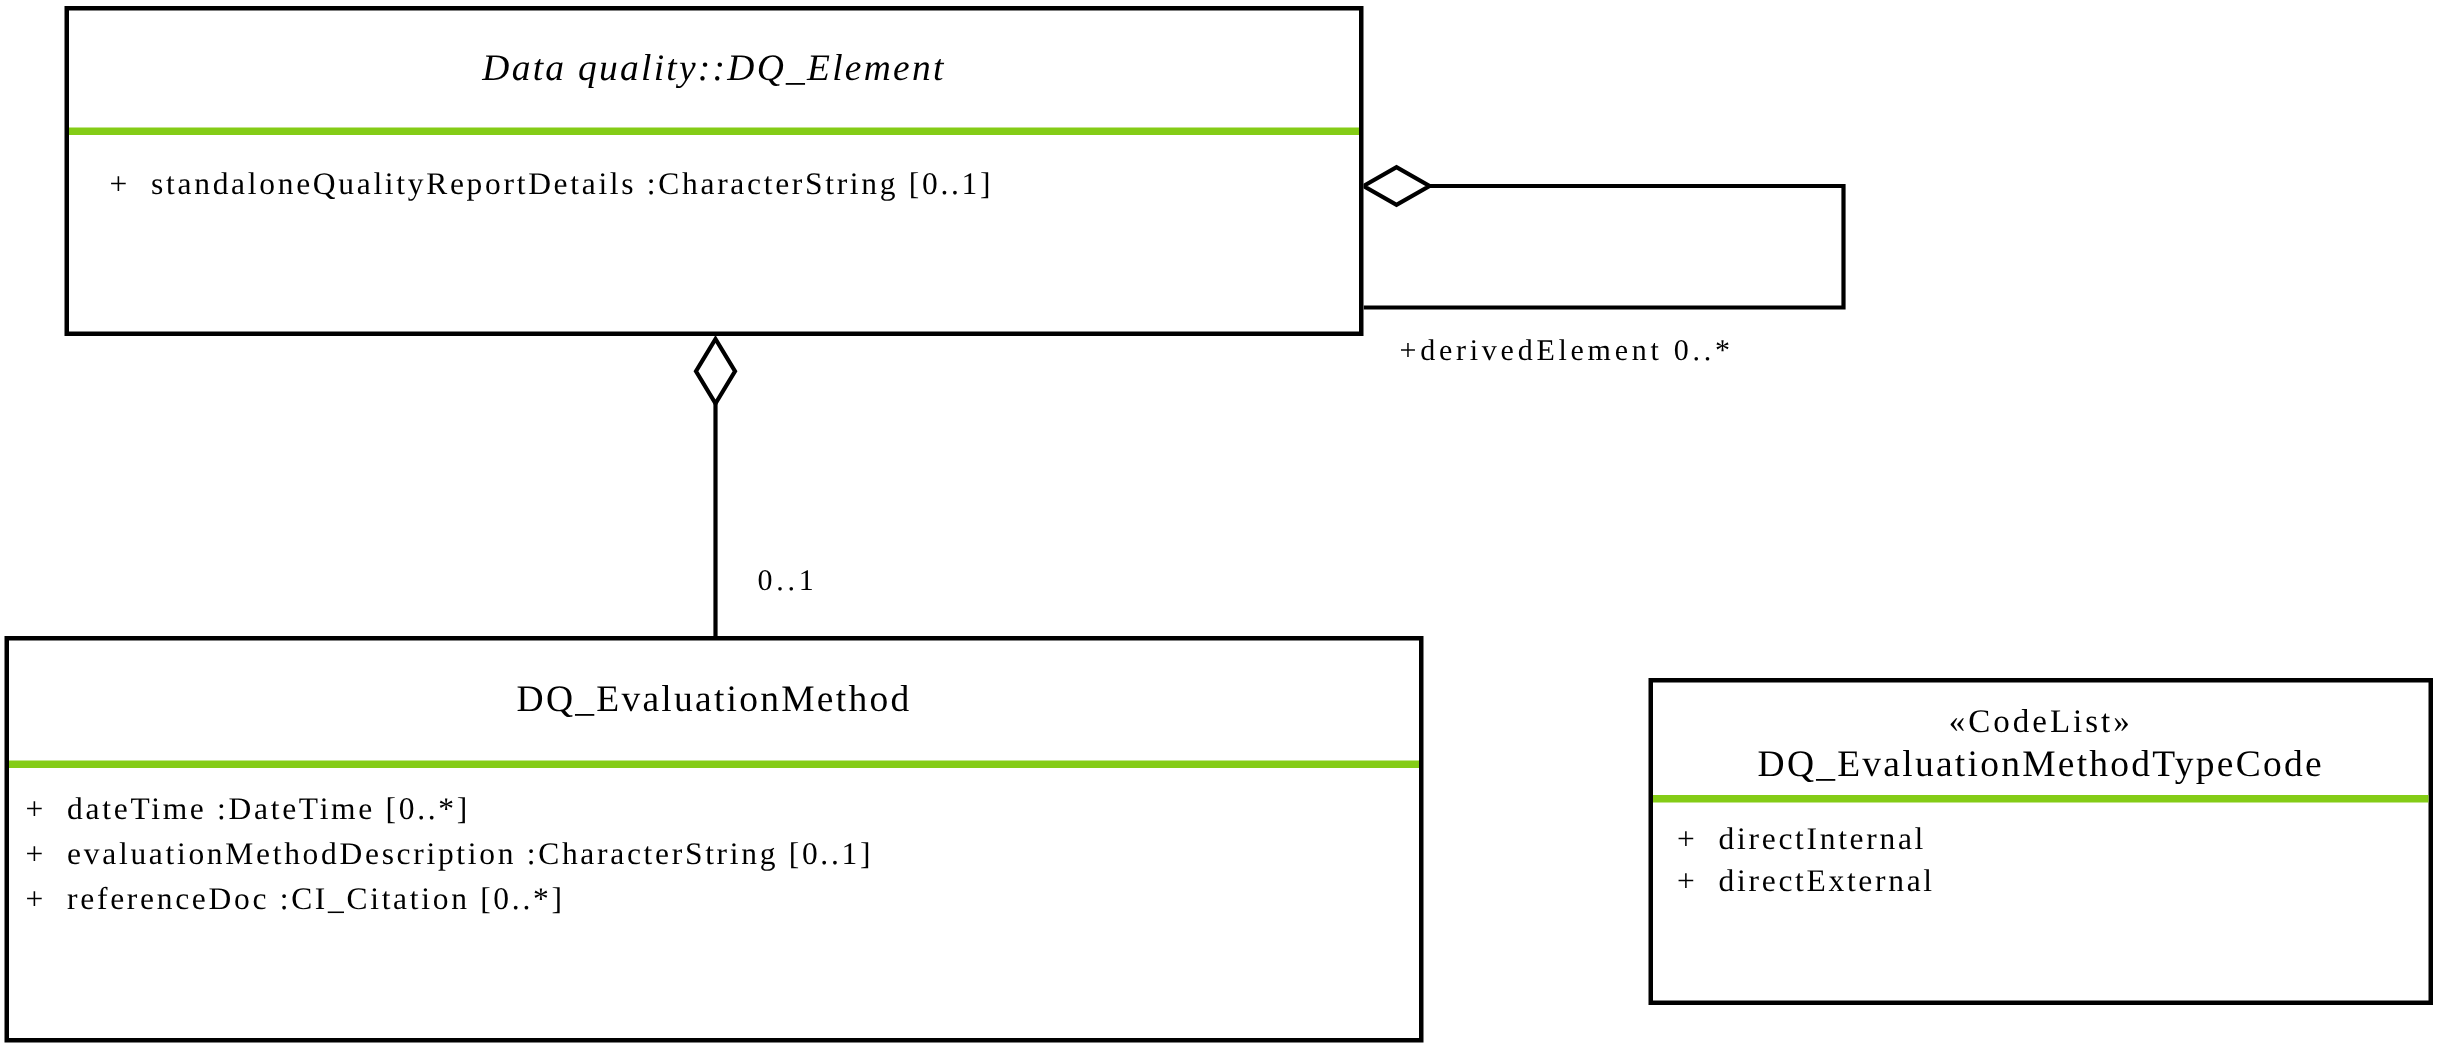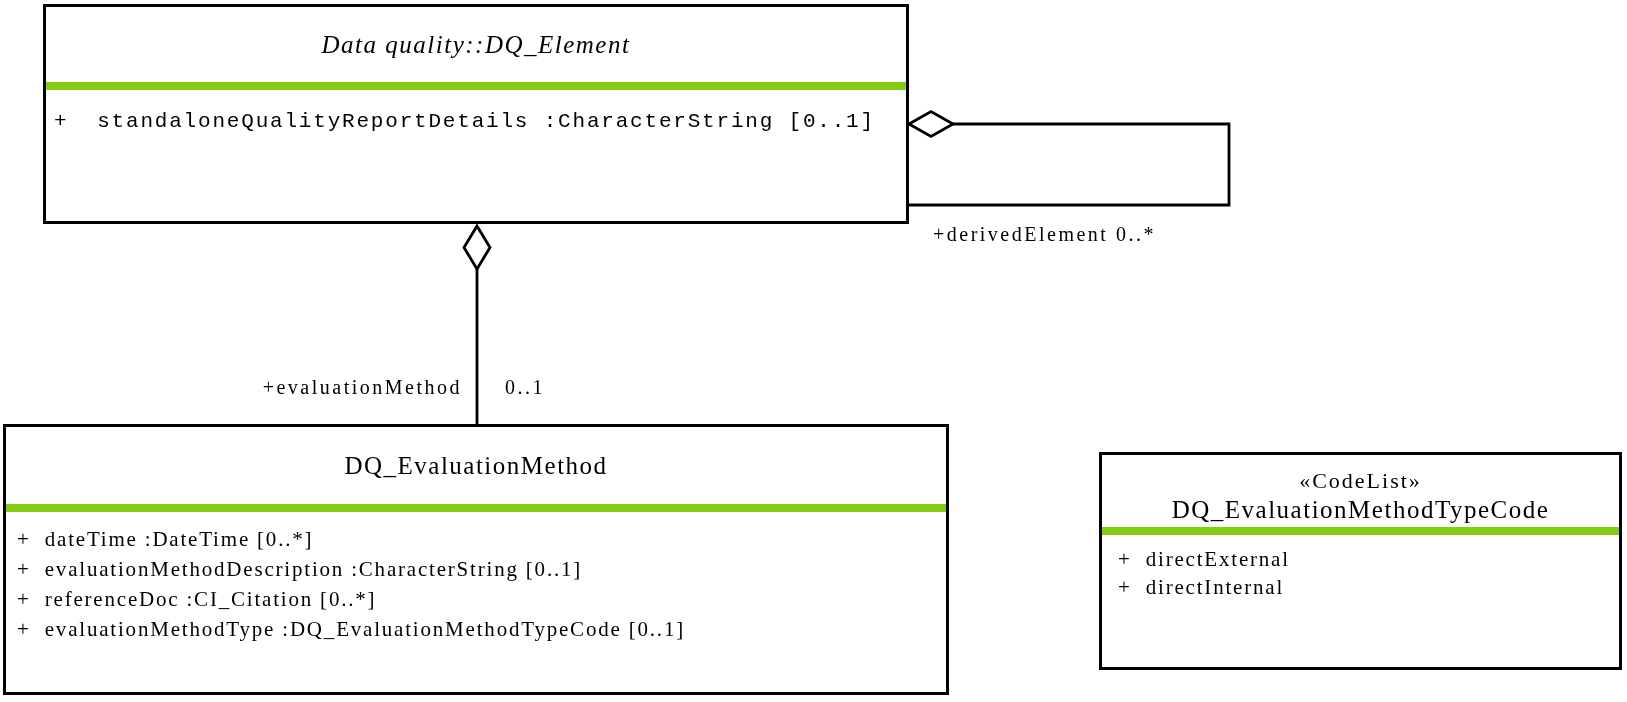--- a/index.html
+++ b/index.html
@@ -13,21 +13,21 @@
     color: #000000;
     overflow: hidden;
   }
   .connectors { position: absolute; left: 0; top: 0; }
   .uml-class {
     position: absolute;
     background: #ffffff;
     border: 3px solid #000000;
   }
   .title-compartment {
-    border-bottom: 8px solid #84cc16;
+    border-bottom: 5px solid #84cc16;
     display: flex;
     flex-direction: column;
     align-items: center;
     justify-content: center;
   }
   .title-compartment.top-pad { justify-content: flex-start; }
   .class-title {
     font-size: 25px;
     letter-spacing: 1.5px;
     white-space: pre;
@@ -66,47 +66,45 @@
     <polygon points="909,124 931,111.5 953,124 931,136.5" fill="#ffffff" stroke="#000000" stroke-width="2.8"></polygon>
 
     <line x1="477" y1="267" x2="477" y2="424" stroke="#000000" stroke-width="2.8"></line>
     <polygon points="477,226 490,247.5 477,269 464,247.5" fill="#ffffff" stroke="#000000" stroke-width="2.8"></polygon>
   </svg>
 
   <div class="uml-class" style="left:43px; top:4px; width:866px; height:220px;">
     <div class="title-compartment" style="height:83px;">
       <div class="class-title italic">Data quality::DQ_Element</div>
     </div>
-    <div class="attrs" style="padding:17px 0 0 8px;font-family:Liberation Mono, monospace;">
+    <div class="attrs" style="padding:17px 0 0 27px;">
       <div class="attr lh30">+  standaloneQualityReportDetails :CharacterString [0..1]</div>
     </div>
   </div>
 
   <div class="uml-class" style="left:3px; top:424px; width:946px; height:271px;">
     <div class="title-compartment" style="height:85px;">
       <div class="class-title">DQ_EvaluationMethod</div>
     </div>
     <div class="attrs" style="padding:12px 0 0 11px;">
       <div class="attr lh30">+  dateTime :DateTime [0..*]</div>
       <div class="attr lh30">+  evaluationMethodDescription :CharacterString [0..1]</div>
       <div class="attr lh30">+  referenceDoc :CI_Citation [0..*]</div>
-      <div class="attr lh30">+  evaluationMethodType :DQ_EvaluationMethodTypeCode [0..1]</div>
     </div>
   </div>
 
   <div class="uml-class" style="left:1099px; top:452px; width:523px; height:218px;">
     <div class="title-compartment top-pad" style="height:80px; padding-top:10px;">
       <div class="stereotype">«CodeList»</div>
       <div class="class-title">DQ_EvaluationMethodTypeCode</div>
     </div>
     <div class="attrs" style="padding:10px 0 0 16px;">
+      <div class="attr lh28">+  directInternal</div>
       <div class="attr lh28">+  directExternal</div>
-      <div class="attr lh28">+  directInternal</div>
     </div>
   </div>
 
   <div class="assoc-label" style="left:933px; top:221px;">+derivedElement 0..*</div>
 
-  <div class="assoc-label" style="left:162px; top:374px; width:300px; text-align:right;">+evaluationMethod</div>
 
   <div class="assoc-label" style="left:505px; top:374px;">0..1</div>
 
 </div>
 
 </body></html>

